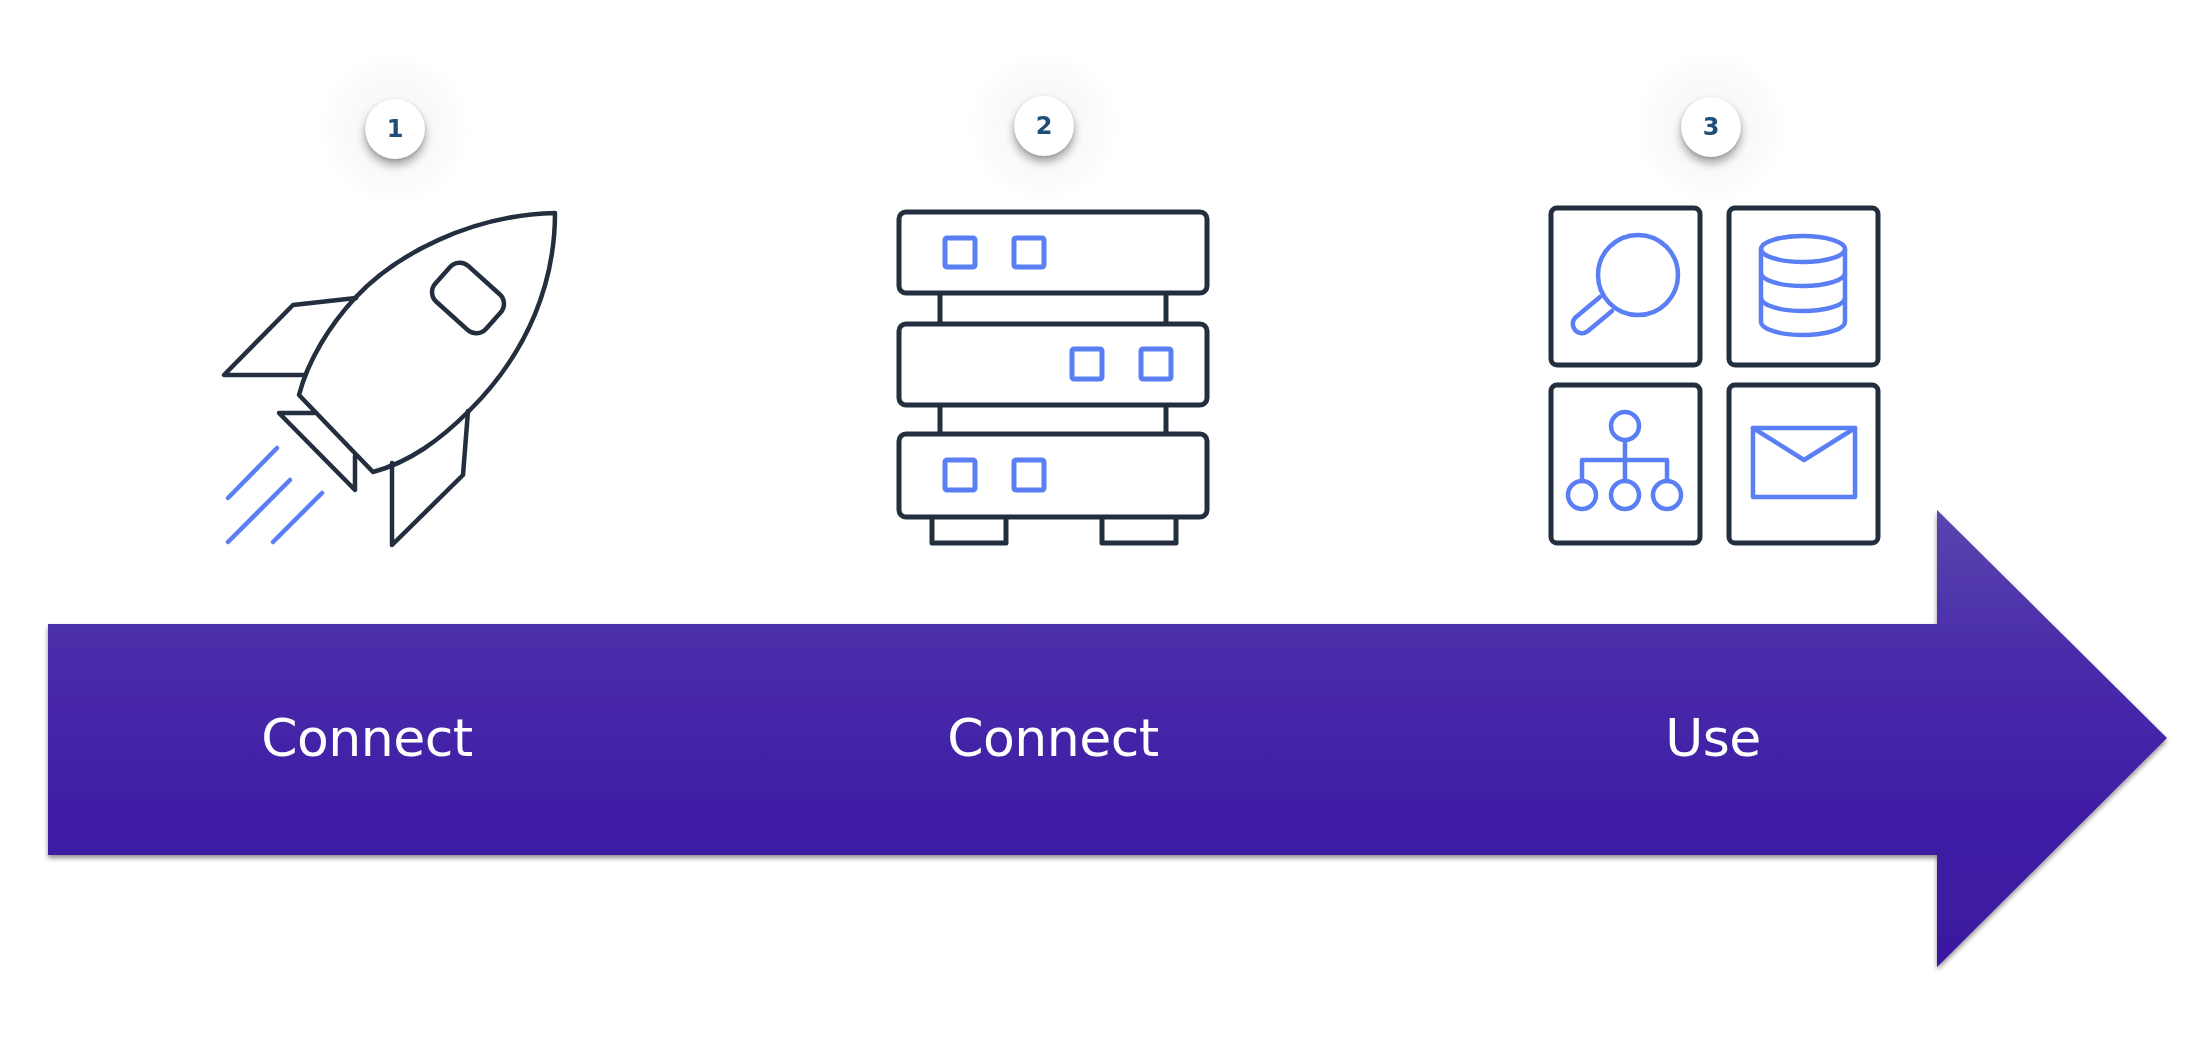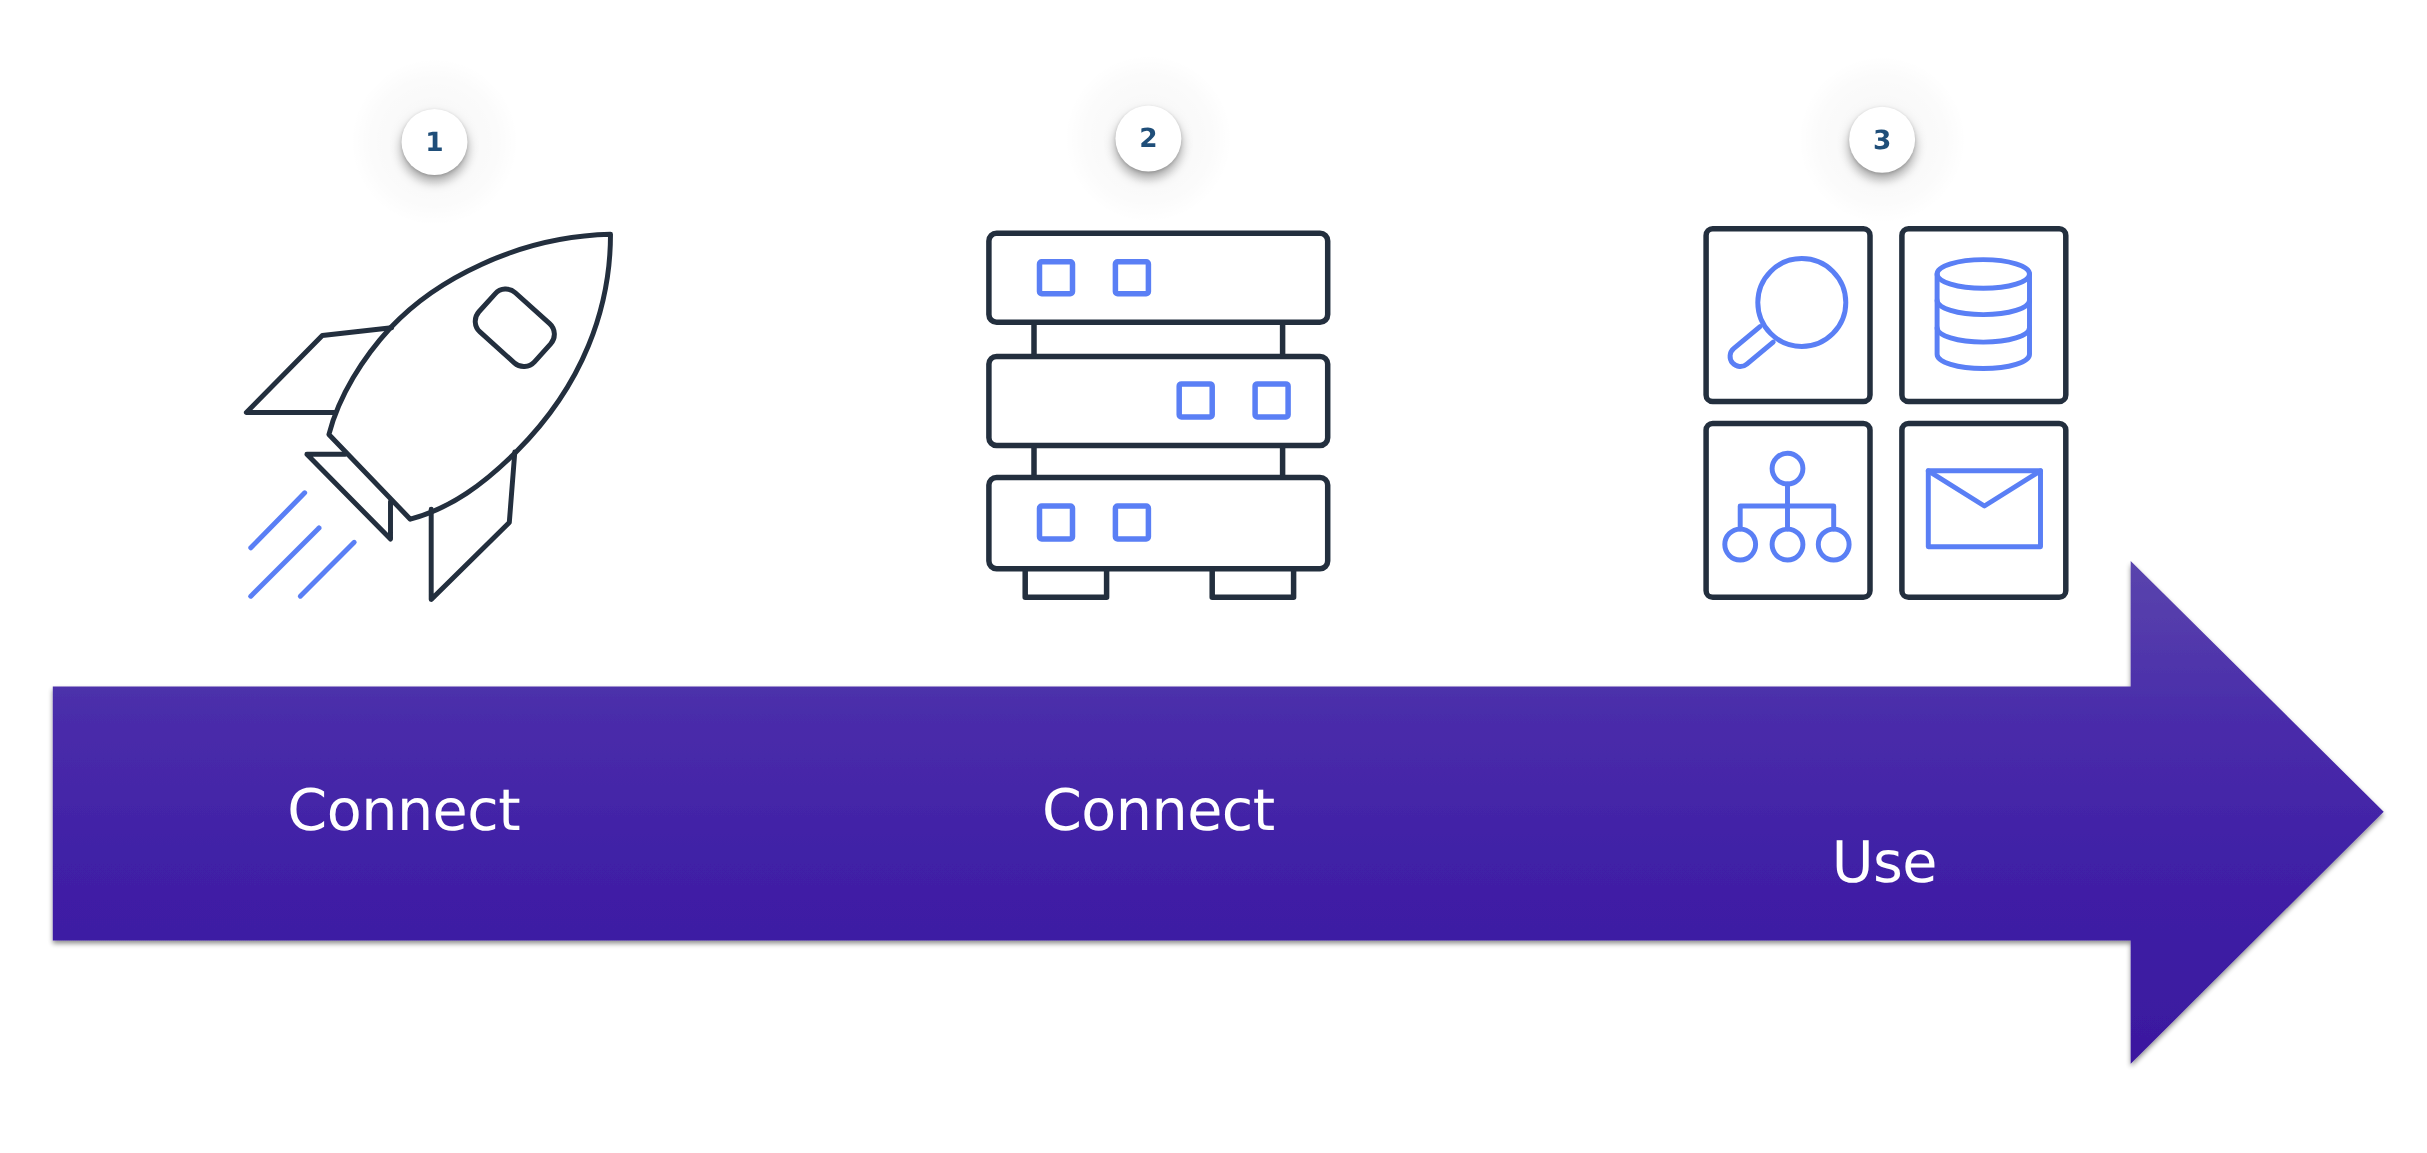--- a/index.html
+++ b/index.html
@@ -178,14 +178,14 @@
     <span>2</span>
   </div>
 
   <div class="badge-halo" style="left:1711px; top:127px;"></div>
   <div class="badge" style="left:1711px; top:127px;">
     <span>3</span>
   </div>
 
   <div class="step-label" style="left:367px; top:738px;">Connect</div>
   <div class="step-label" style="left:1053px; top:738px;">Connect</div>
-  <div class="step-label" style="left:1713px; top:738px;margin-top:47px;">Use</div>
+  <div class="step-label" style="left:1713px; top:738px;">Use</div>
 </div>
 
 </body></html>

